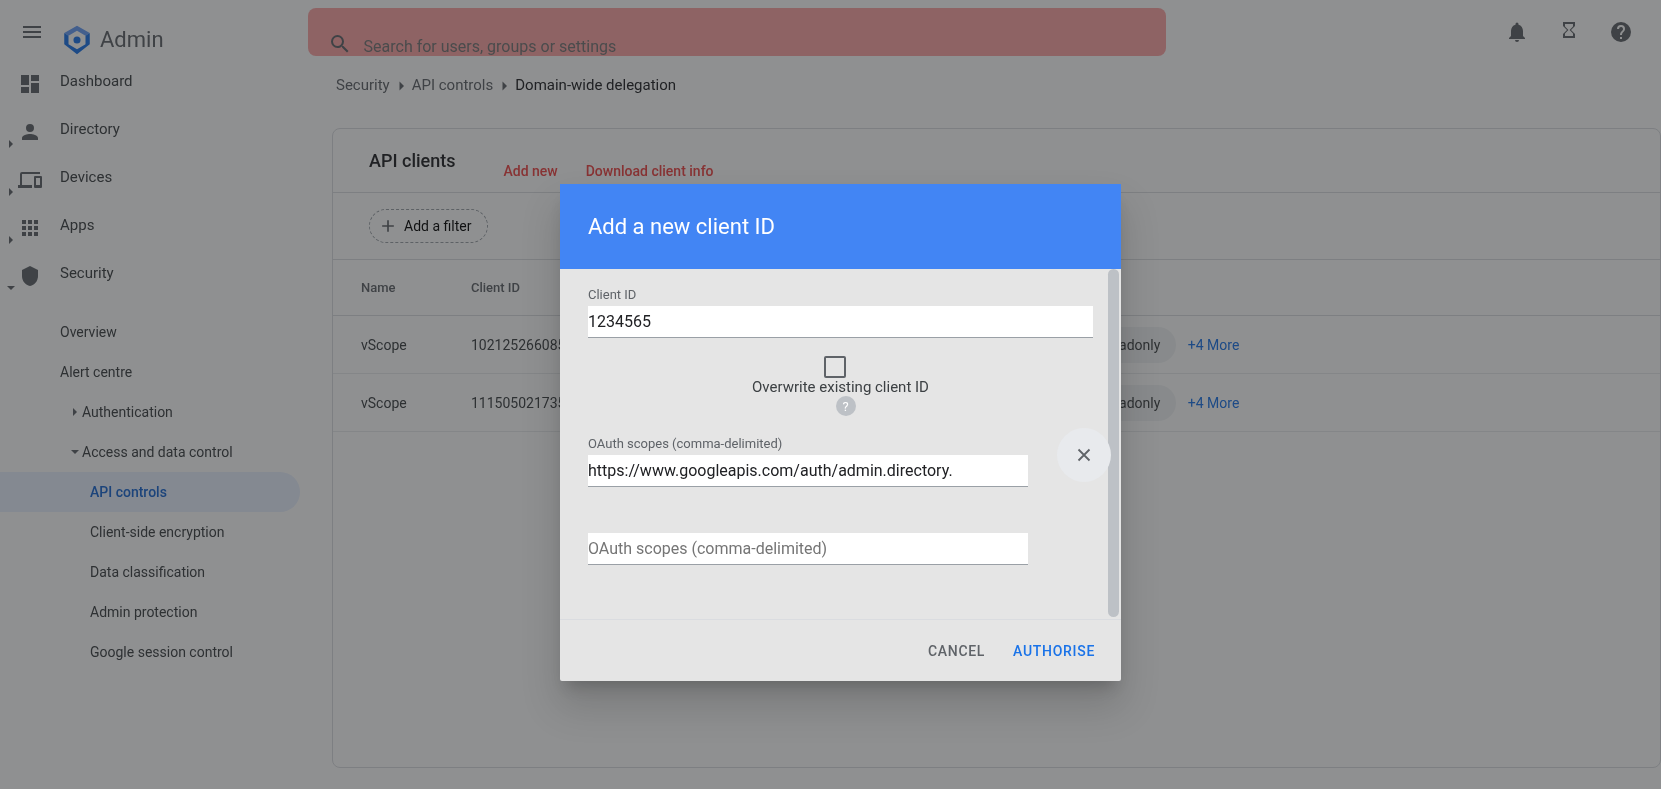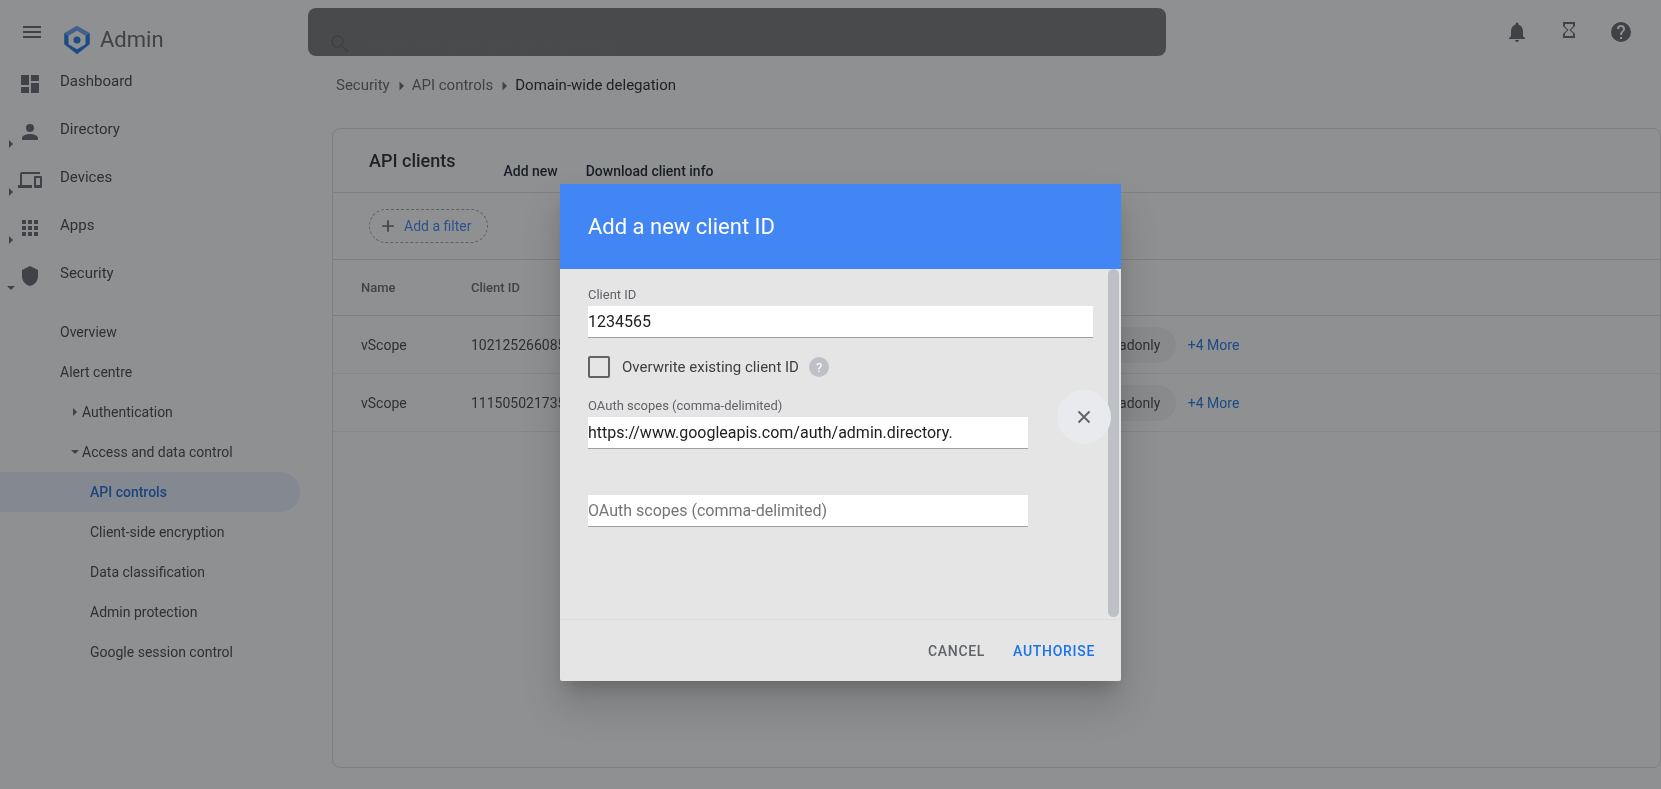--- a/index.html
+++ b/index.html
@@ -3,21 +3,21 @@
 <meta charset="utf-8">
 <style>
   * { box-sizing: border-box; margin: 0; padding: 0; font-family: "Google Sans", Roboto, Arial, sans-serif; }
   body { width: 1661px; height: 789px; overflow: hidden; background: #fff; position: relative; }
   .header { height: 64px; display: flex; align-items: center; padding: 0 8px; }
   .iconbtn { width: 48px; height: 48px; display: flex; align-items: center; justify-content: center; border-radius: 50%; cursor: pointer; color: #5f6368; }
   .iconbtn svg { width: 24px; height: 24px; fill: #5f6368; }
   .logo { display: flex; align-items: center; margin-left: 4px; margin-top: 15px; }
   .logo-mark { width: 34px; height: 34px; }
   .logo-text { font-size: 22px; color: #5f6368; margin-left: 6px; }
-  .searchbar { flex: 0 0 auto; margin-left: 144px; width: 858px; height: 48px; background: #737373; border-radius: 8px; display: flex; align-items: flex-end; padding: 0 8px; color: #5f6368; }
+  .searchbar { flex: 0 0 auto; margin-left: 144px; width: 858px; height: 48px; background: #fca5a5; border-radius: 8px; display: flex; align-items: flex-end; padding: 0 8px; color: #5f6368; }
   .searchbar svg { width: 24px; height: 24px; fill: #5f6368; margin: 0 12px; }
   .searchbar input { flex: 1; border: none; background: transparent; font-size: 16px; outline: none; color: #202124; }
   .header-right { margin-left: auto; display: flex; align-items: center; gap: 4px; padding-right: 8px; }
 
   .body { display: flex; height: calc(789px - 64px); }
   .sidebar { width: 300px; overflow-y: auto; padding-top: 8px; }
   .sidebar::-webkit-scrollbar { width: 10px; }
   .nav-item { height: 48px; display: flex; padding-left: 18px; cursor: pointer; color: #3c4043; font-size: 15px; border-radius: 0 24px 24px 0; }
   .nav-item.has-caret { padding-left: 4px; }
   .nav-item .caret { width: 14px; display:flex; align-items:center; justify-content:center;}
@@ -31,43 +31,43 @@
   .sub1.has-caret .caret svg{width:10px;height:10px;fill:#5f6368;}
   .sub2.selected { background:#e8f0fe; color:#1967d2; border-radius:0 20px 20px 0; font-weight:500;}
 
   .main { flex: 1; background: #fff; height:100%; overflow:hidden; }
   .breadcrumbs { height: 36px; display:flex; align-items:flex-start; padding: 12px 0 0 36px; font-size:15px; color:#5f6368;}
   .breadcrumbs .sep svg{width:18px;height:18px;fill:#5f6368; margin:0 2px; vertical-align:middle;}
   .breadcrumbs .current{color:#202124;}
   .content { margin: 28px 0 0 32px; border:1px solid #dadce0; border-radius:8px; height: 640px; }
   .content-header{height:64px; display:flex; align-items:center; padding:0 36px; border-bottom:1px solid #dadce0;}
   .content-header h2{font-size:18px; font-weight:500; color:#202124;}
-  .content-header .link{color:#0f172a; font-size:14px; font-weight:500; margin-left:48px; cursor:pointer;margin-top:20px;}
+  .content-header .link{color:#ef4444; font-size:14px; font-weight:500; margin-left:48px; cursor:pointer;margin-top:20px;}
   .filter-row{padding:16px 36px; border-bottom:1px solid #dadce0;}
-  .filter-chip{display:inline-flex; align-items:center; height:34px; border:1px dashed #9aa0a6; border-radius:17px; padding:0 16px 0 8px; color:#3b82f6; font-size:14px; cursor:pointer;}
+  .filter-chip{display:inline-flex; align-items:center; height:34px; border:1px dashed #9aa0a6; border-radius:17px; padding:0 16px 0 8px; color:#000000; font-size:14px; cursor:pointer;}
   .filter-chip svg{width:20px;height:20px;fill:#5f6368; margin-right:6px;}
   .table-header{display:flex; padding:0 28px; height:56px; align-items:center; font-size:13px; color:#5f6368; font-weight:500; border-bottom:1px solid #dadce0;}
   .col-name{width:110px;}
   .col-id{width:620px;}
   .col-scopes{flex:1;}
   .row{display:flex; padding:0 28px; height:58px; align-items:center; border-bottom:1px solid #e8eaed; font-size:14px; color:#3c4043;}
   .badge{display:inline-flex; align-items:center; height:36px; background:#f1f3f4; border-radius:18px; padding:0 16px; margin-right:8px; font-size:14px; color:#3c4043;}
   .more-link{color:#1a73e8; font-size:14px; cursor:pointer;}
 
   .scrim{position:absolute; inset:0; background:rgba(32,33,36,0.5); z-index:10;}
 
   .dialog{position:absolute; z-index:20; left:560px; top:184px; width:561px; background:#e5e5e5; border-radius:2px; box-shadow:0 11px 15px -7px rgba(0,0,0,0.2), 0 24px 38px 3px rgba(0,0,0,0.14);}
   .dialog-header{background:#4285f4; color:#fff; padding:30px 28px; font-size:22px;}
   .dialog-body{padding:18px 28px 22px 28px; position:relative; height:350px;}
   .scrollthumb{position:absolute; right:2px; top:0; width:11px; height:348px; background:#bdc1c6; border-radius:6px;}
   .field{margin-bottom:18px;}
   .field label{display:block; font-size:13px; color:#5f6368; margin-bottom:4px;}
   .field input{width:100%; border:none; border-bottom:1px solid #9aa0a6; font-size:16px; padding:6px 0; outline:none; color:#202124;}
   .field input::placeholder{color:#9aa0a6;}
-  .cb-row{display:flex; align-items:center; margin:8px 0 20px 0;}
+  .cb-row{display:flex; align-items:center; margin:8px 0 20px 0;flex-direction:column;}
   .cb{width:22px; height:22px; border:2px solid #5f6368; border-radius:2px; margin-right:12px; cursor:pointer;}
   .cb-label{font-size:15px; color:#3c4043;}
   .help-circ{width:20px;height:20px;border-radius:50%;background:#bdc1c6;display:flex;align-items:center;justify-content:center;color:#fff;font-size:13px;margin-left:10px;}
   .field2{margin-bottom:26px; position:relative;}
   .field2 label{display:block; font-size:13px; color:#5f6368; margin-bottom:4px;}
   .field2 input{width:440px; border:none; border-bottom:1px solid #9aa0a6; font-size:16px; padding:6px 0; outline:none; color:#202124;}
   .clearcirc{position:absolute; right:-18px; top:-8px; width:54px; height:54px; border-radius:50%; background:#e8eaed; display:flex; align-items:center; justify-content:center; cursor:pointer;}
   .clearcirc svg{width:22px;height:22px;fill:#5f6368;}
   .field3 input{width:440px; border:none; border-bottom:1px solid #9aa0a6; font-size:16px; padding:6px 0; outline:none; color:#202124;}
   .dialog-footer{border-top:1px solid #dadce0; height:62px; display:flex; align-items:center; justify-content:flex-end; padding-right:26px; gap:28px;}

